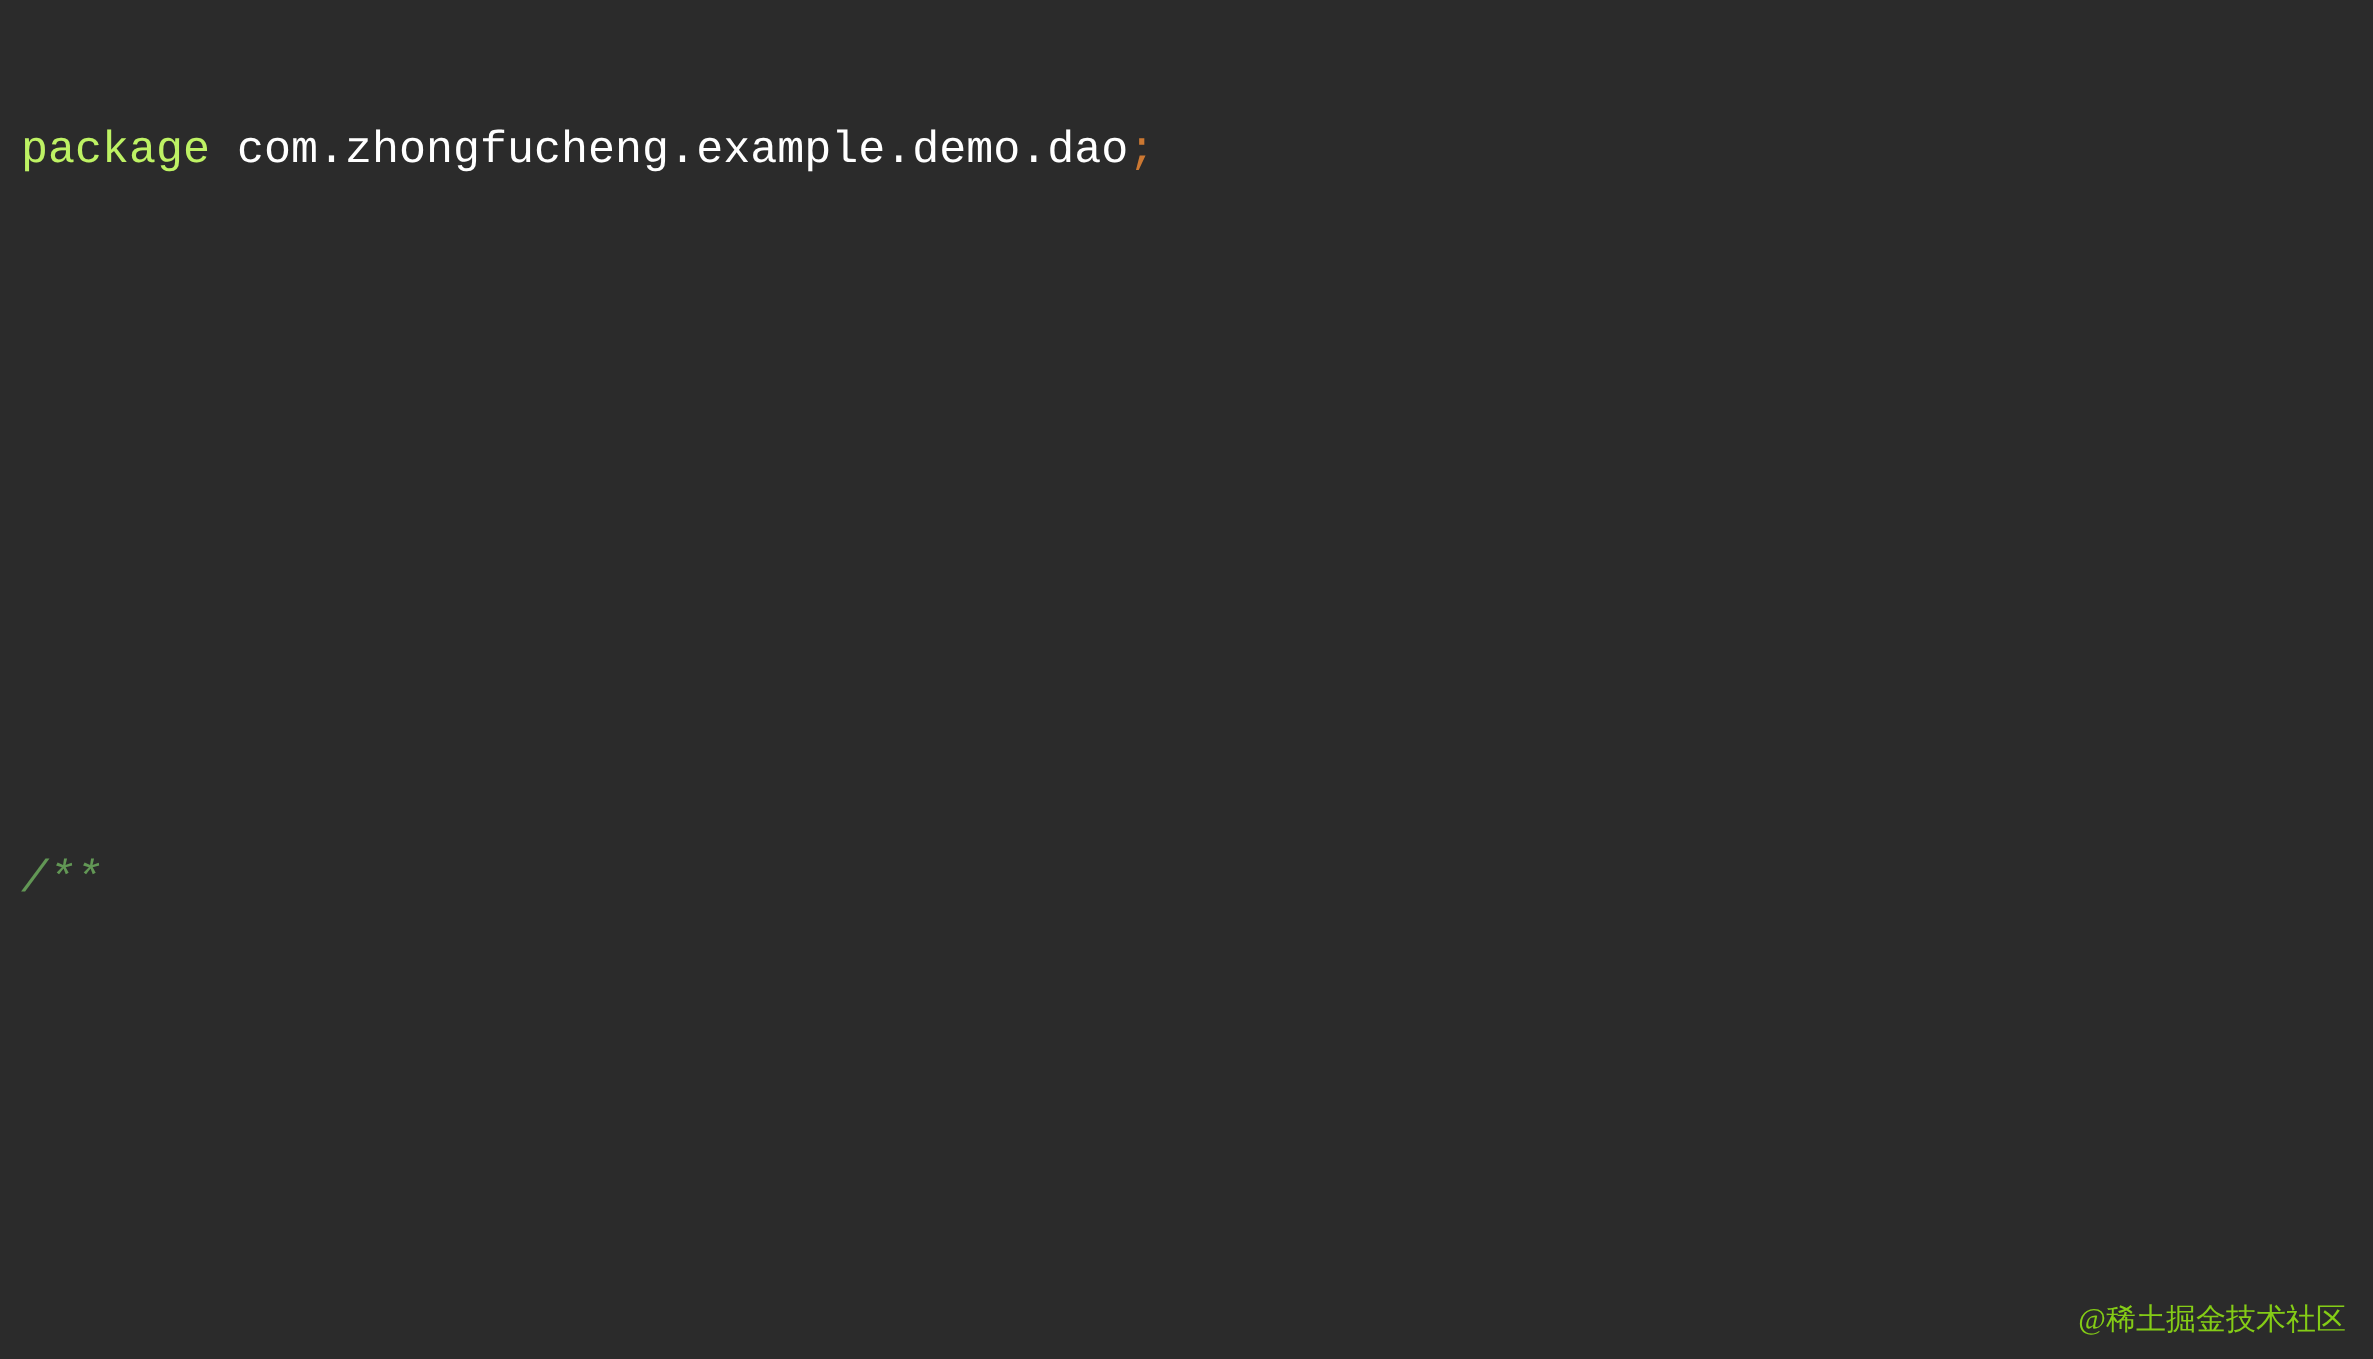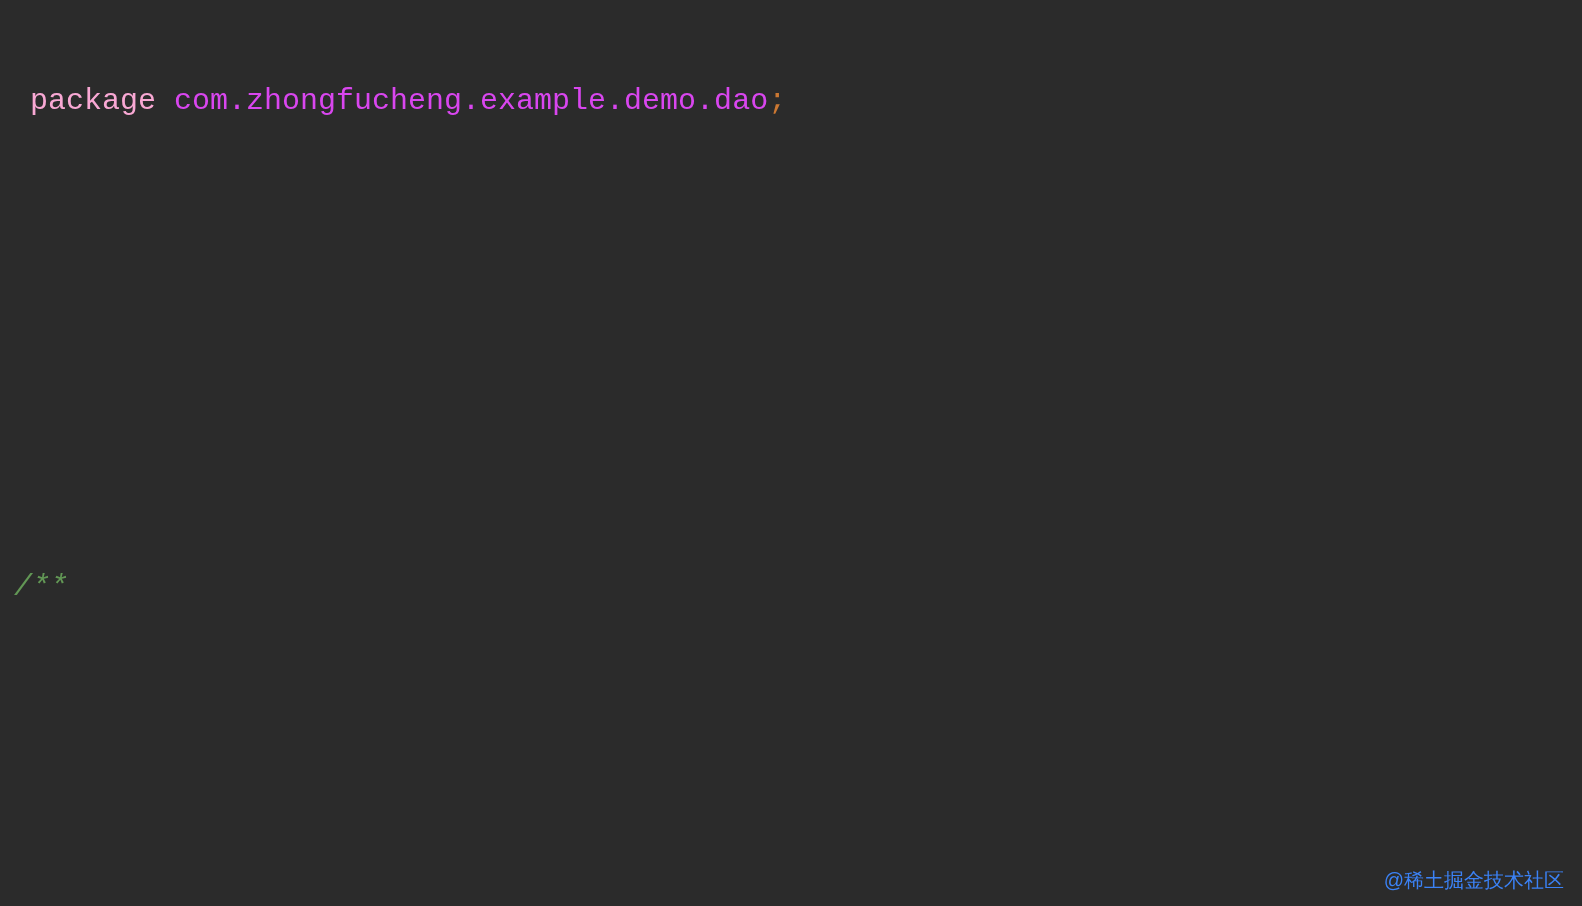--- a/index.html
+++ b/index.html
@@ -22,40 +22,39 @@
       padding: 0;
       white-space: pre;
       position: relative;
     }
     .line {
       display: block;
       min-height: 40px;
       padding-left: 14px;
     }
     .keyword {
-      color: #f9a8d4;
-      margin-left: 16px;
+      color: #bef264;
     }
     .text-default {
-      color: #d946ef;
+      color: #ffffff;
     }
     .semicolon {
       color: #cc7832;
     }
     .doc-comment {
       color: #629755;
       font-style: italic;
     }
     .watermark {
       position: absolute;
       bottom: 12px;
       right: 18px;
-      color: #3b82f6;
+      color: #84cc16;
       font-size: 20px;
-      font-family: Liberation Sans, sans-serif;
+      font-family: Liberation Serif, serif;
       font-style: normal;
     }
   </style>
 </head>
 <body>
 
 <div class="code-area">
   <div class="line"><span class="keyword">package</span><span class="text-default"> com.zhongfucheng.example.demo.dao</span><span class="semicolon">;</span></div>
   <div class="line"> </div>
   <div class="line"> </div>

